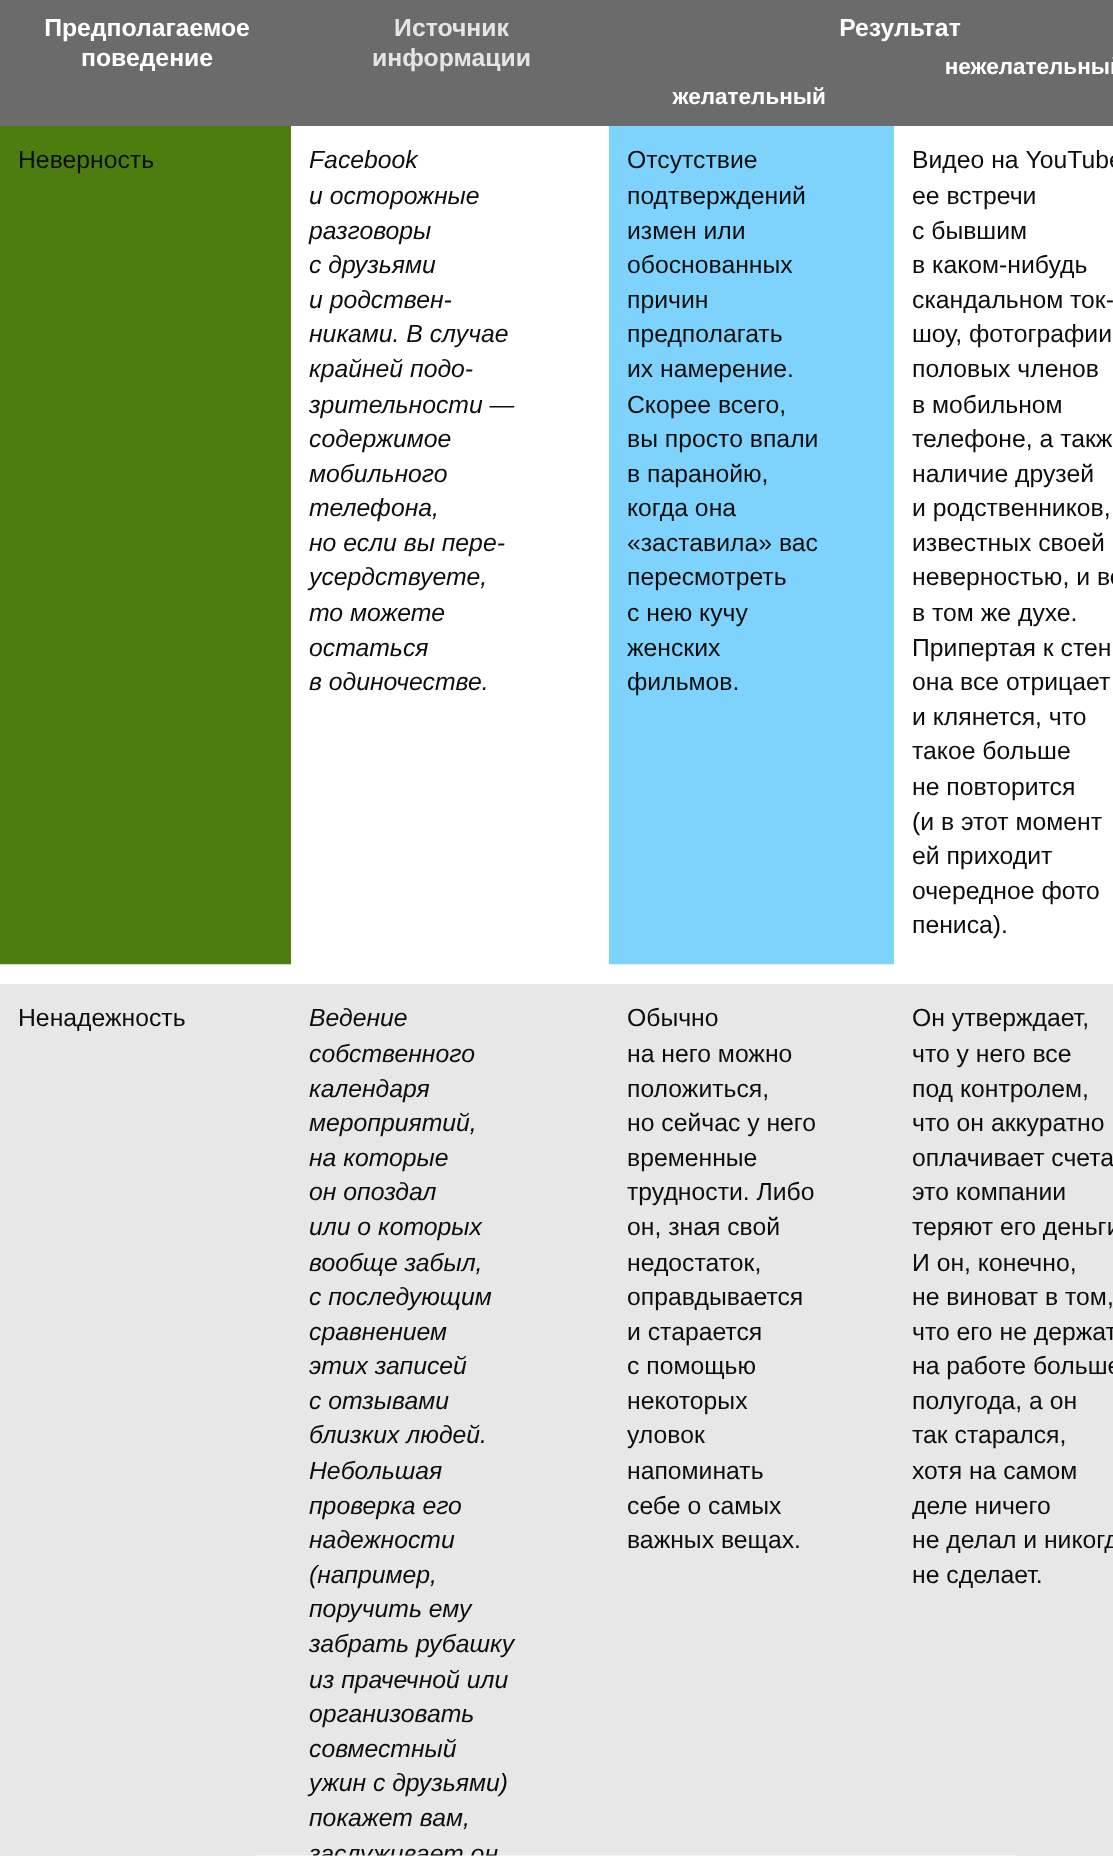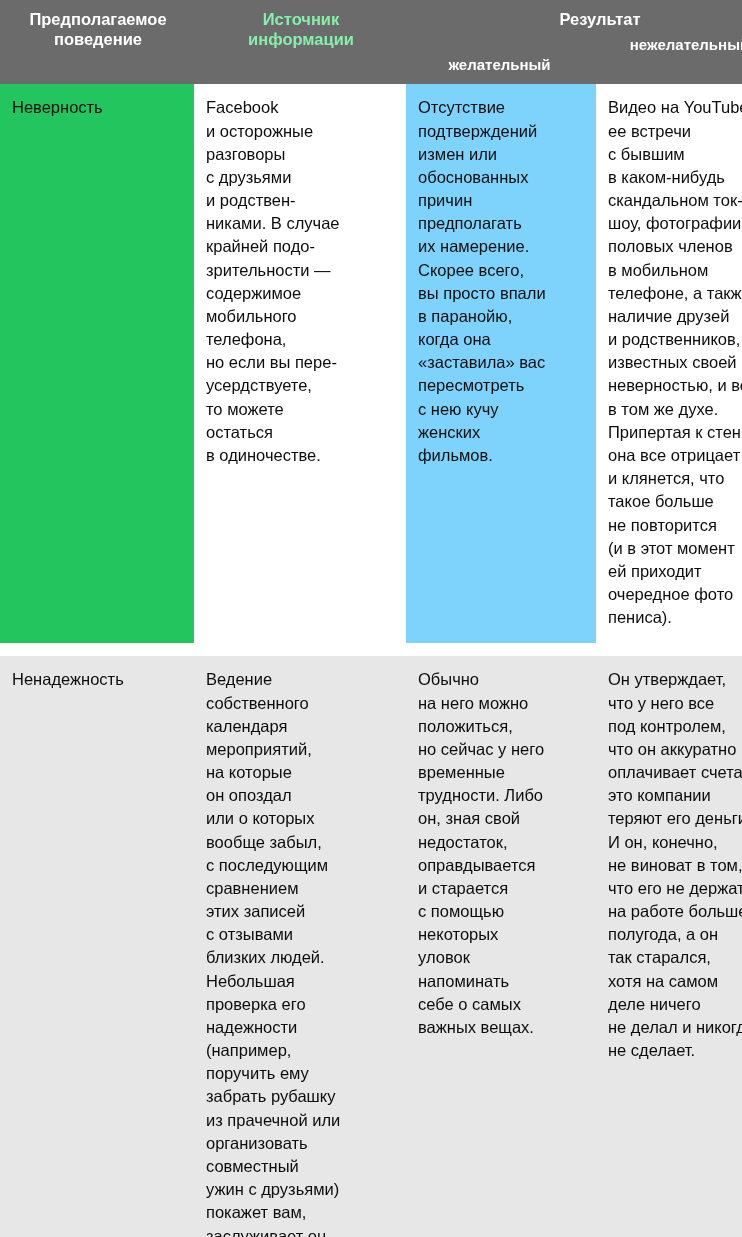--- a/index.html
+++ b/index.html
@@ -82,55 +82,55 @@
   tbody tr.spacer-row td {
     background: #ffffff;
     height: 13px;
     padding: 0;
     border: none;
     font-size: 0;
     line-height: 0;
   }
 
   td.cell-behavior   { width: 172px; }
-  td.cell-source     { width: 190px; }
+  td.cell-source     { width: 190px; font-style: italic; }
   td.cell-desirable  { width: 175px; }
   td.cell-undesirable{ width: 205px; }
 
   .cell-text {
     white-space: pre-line;
     word-break: normal;
     hyphens: none;
   }
 </style>
 </head>
 <body>
 
 <div class="table-wrap">
   <table class="behavior-table">
     <thead>
       <tr class="header-row" style="background: rgb(107, 107, 107);">
         <th class="hdr-cell col-behavior cell-text" style="color: rgb(255, 255, 255);">Предполагаемое
 поведение</th>
-        <th class="hdr-cell col-source cell-text" style="color: #86efac;">Источник
+        <th class="hdr-cell col-source cell-text" style="color: #e5e5e5;">Источник
 информации</th>
         <th class="hdr-cell col-result" colspan="2" style="color: rgb(255, 255, 255);">
           <div class="result-group">
             <div class="result-title">Результат</div>
             <div class="result-subrow">
               <div class="result-sub sub-desirable">желательный</div>
               <div class="result-sub sub-undesirable">нежелательный</div>
             </div>
           </div>
         </th>
       </tr>
     </thead>
     <tbody>
       <tr class="row-odd">
-        <td class="cell-behavior cell-text" style="background: #22c55e; color: rgb(13, 13, 13);">Неверность</td>
+        <td class="cell-behavior cell-text" style="background: #4d7c0f; color: rgb(13, 13, 13);">Неверность</td>
         <td class="cell-source cell-text" style="background: rgb(255, 255, 255); color: rgb(13, 13, 13);">Facebook
 и осторожные
 разговоры
 с друзьями
 и родствен-
 никами. В случае
 крайней подо-
 зрительности —
 содержимое
 мобильного

